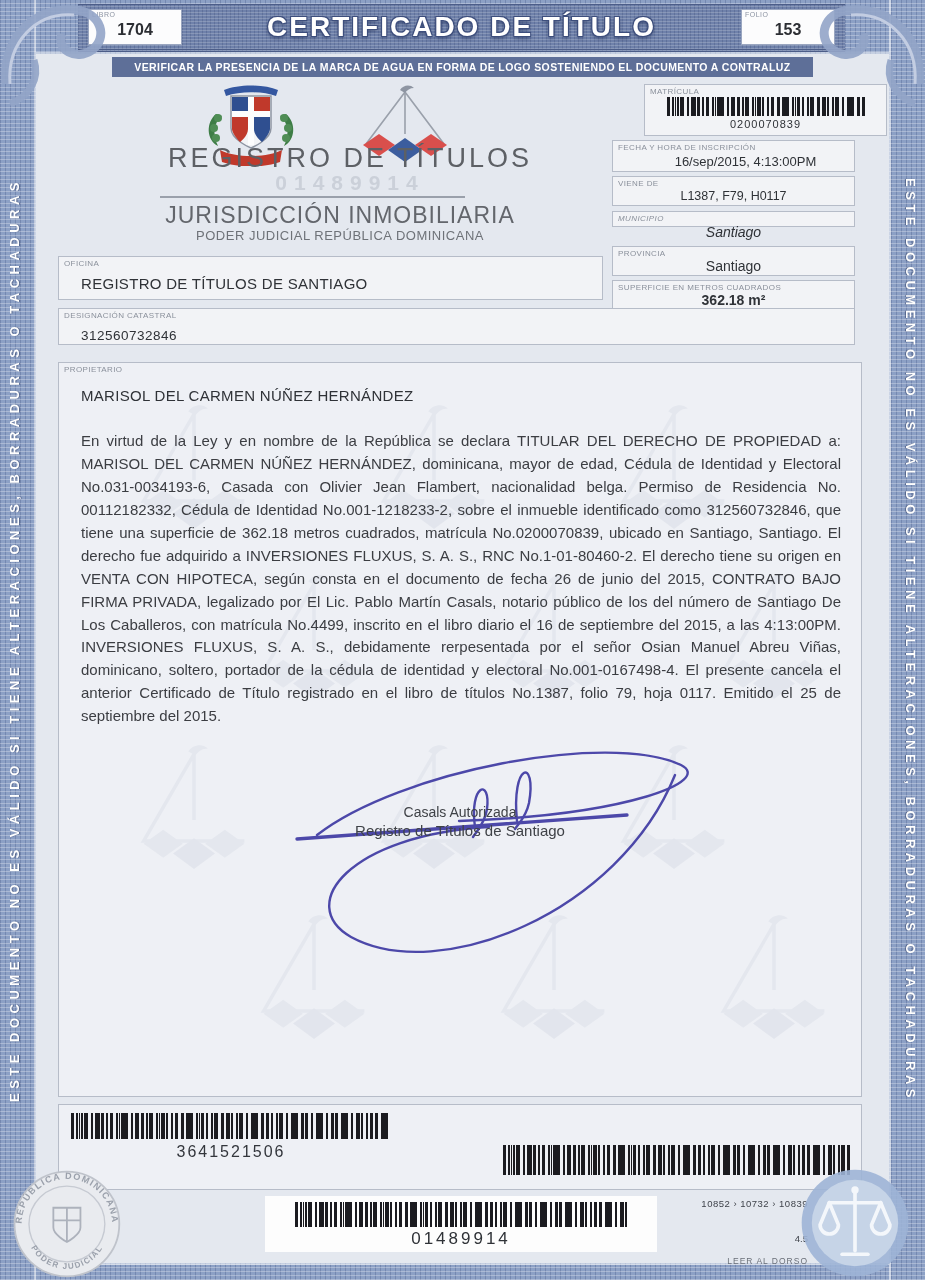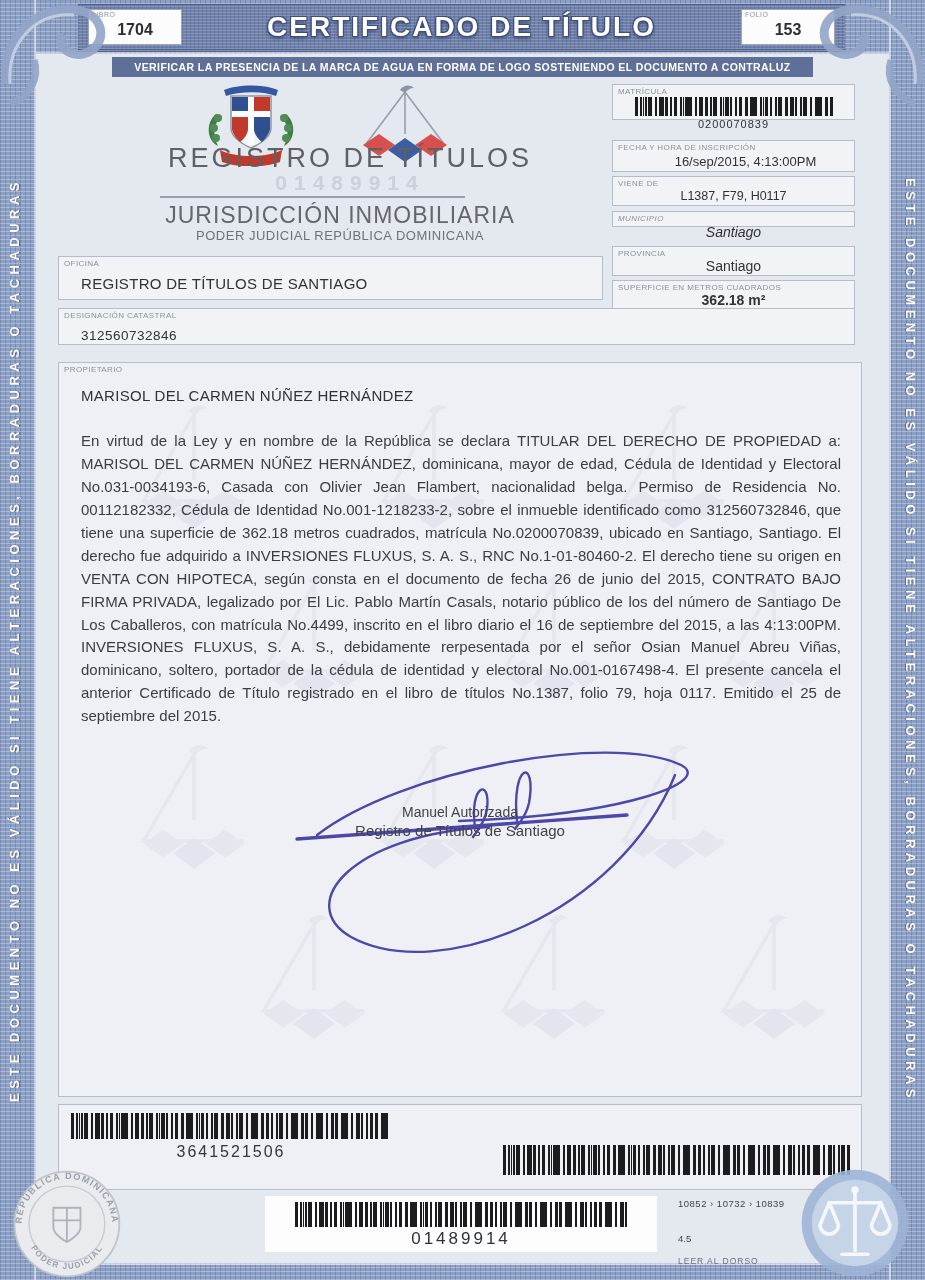--- a/index.html
+++ b/index.html
@@ -50,21 +50,21 @@
   .jurisdiccion{position:absolute;left:100px;top:202px;width:480px;text-align:center;
     font-size:23px;color:#63666c;letter-spacing:1px;}
   .poder{position:absolute;left:100px;top:228px;width:480px;text-align:center;
     font-size:13px;color:#6e7278;letter-spacing:.5px;}
 
   
   .fbox{position:absolute;background:#f2f3f6;border:1px solid #b6bcc8;box-sizing:border-box;}
   .fbox .flabel{position:absolute;top:2px;left:5px;font-size:8px;color:#8a909b;letter-spacing:.4px;}
   .fbox .fval{position:absolute;left:0;right:0;text-align:center;color:#2f3237;}
   .col{left:612px;width:243px;}
-  .matricula{top:84px;height:36px;}
+  .matricula{top:84px;height:52px;margin-left:32px;}
   .fecha{top:140px;height:32px;}
   .viene{top:176px;height:30px;}
   .municipio{top:211px;height:16px;font-style:italic;}
   .provincia{top:246px;height:30px;}
   .superficie{top:280px;height:30px;}
   .fval.mid{top:13px;font-size:13px;margin-left:24px;}
   .fval.name{top:12px;font-size:14px;}
   .fval.bold{font-weight:bold;font-size:14px;}
 
   .oficina{left:58px;top:256px;width:545px;height:44px;}
@@ -94,21 +94,21 @@
   .bc-left{position:absolute;left:12px;top:8px;width:320px;height:26px;}
   .bc-left-num{position:absolute;left:12px;top:38px;width:320px;text-align:center;
     font-size:16px;color:#33363c;letter-spacing:2px;}
   .bc-right{position:absolute;right:10px;top:40px;width:348px;height:30px;}
 
   .bc-strip{position:absolute;left:265px;top:1196px;width:392px;height:56px;background:#fdfdfd;}
   .bc-mid{position:absolute;left:30px;top:6px;width:332px;height:25px;}
   .bc-mid-num{position:absolute;left:0;right:0;top:33px;text-align:center;font-size:17px;
     color:#2f3237;letter-spacing:3px;}
 
-  .foot-text{position:absolute;left:678px;top:1198px;width:130px;text-align:left;color:#3f434b;}
+  .foot-text{position:absolute;left:678px;top:1198px;width:130px;text-align:right;color:#3f434b;}
   .foot-codes{font-size:9.5px;letter-spacing:.5px;}
   .foot-ver{font-size:9.5px;margin-top:24px;}
   .foot-leer{font-size:8.5px;margin-top:12px;color:#6a6f78;letter-spacing:1px;}
 
   .seal{position:absolute;z-index:8;}
   .seal-left{left:4px;top:1168px;}
   .seal-right{left:793px;top:1166px;}
 </style>
 </head>
 <body>
@@ -271,21 +271,21 @@
     <svg class="signature-svg" viewBox="0 0 430 250">
       <g fill="none" stroke="#3f3aa3" stroke-width="2.4" stroke-linecap="round" opacity="0.92">
         <path d="M28,112 C110,48 320,8 392,42 C424,58 340,92 170,98"></path>
         <path d="M8,116 L338,92" stroke-width="3.4"></path>
         <path d="M186,104 C180,62 202,54 198,86 C196,100 188,108 184,114"></path>
         <path d="M228,98 C222,40 248,34 240,80 C237,94 230,100 226,106"></path>
         <path d="M386,52 C330,190 150,262 62,214 C6,182 60,112 200,104"></path>
       </g>
     </svg>
     <div class="sig-lines">
-      <div class="sig-line1">Manuel Autorizada</div>
+      <div class="sig-line1">Casals Autorizada</div>
       <div class="sig-line2">Registro de Títulos de Santiago</div>
     </div>
   </div>
 
   <div class="fbox bc-box">
     <div class="barcode bc-left"></div>
     <div class="bc-left-num">3641521506</div>
     <div class="barcode bc-right"></div>
   </div>
 

